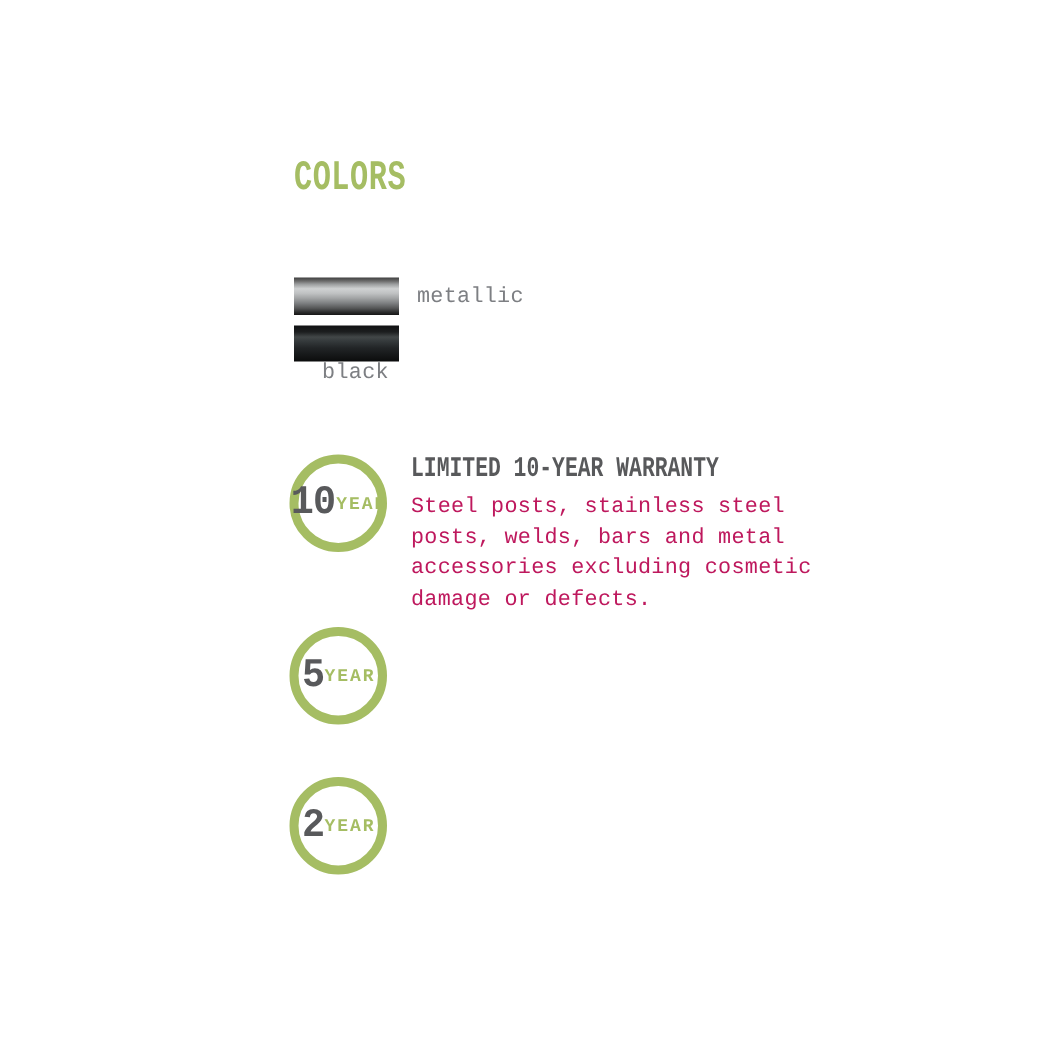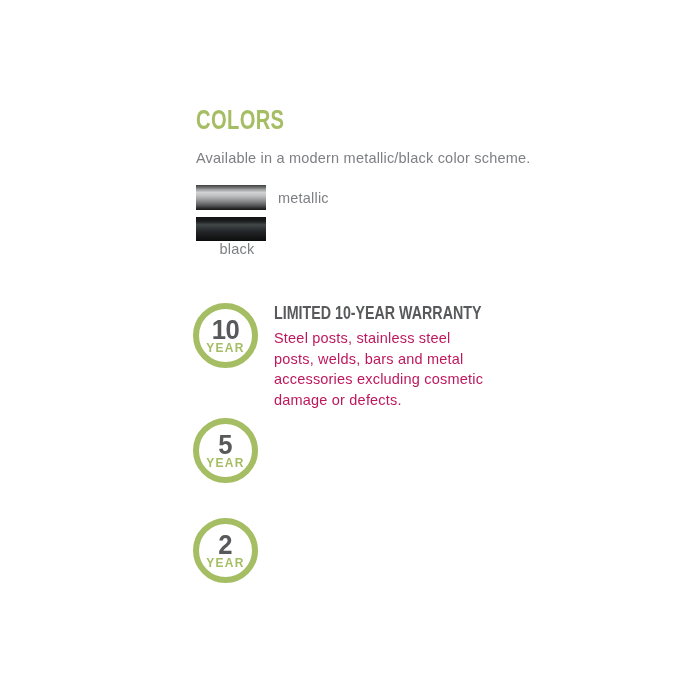--- a/index.html
+++ b/index.html
@@ -3,21 +3,21 @@
 <meta charset="utf-8">
 <style>
   * { margin: 0; padding: 0; box-sizing: border-box; }
   html, body { background: #ffffff; }
   .page {
     position: relative;
     width: 700px;
     height: 700px;
     background: #ffffff;
     overflow: hidden;
-    font-family: Liberation Sans, sans-serif;
+    font-family: Liberation Mono, monospace;
   }
   .cond {
     display: inline-block;
     transform: scaleX(0.72);
     transform-origin: 0 50%;
     white-space: nowrap;
     font-weight: bold;
   }
   .colors-title {
     position: absolute;
@@ -77,21 +77,21 @@
   .warranty-row.w10 { top: 303px; }
   .warranty-row.w5  { top: 418px; }
   .warranty-row.w2  { top: 518px; }
   .badge {
     flex: 0 0 65px;
     width: 65px;
     height: 65px;
     border: 6px solid #a5bd63;
     border-radius: 50%;
     display: flex;
-    flex-direction: column;
+    flex-direction: row;
     align-items: center;
     justify-content: center;
   }
   .badge-number {
     font-weight: bold;
     font-size: 27px;
     line-height: 24px;
     color: #58595b;
     letter-spacing: -0.5px;
     transform: scaleX(0.95);
@@ -124,21 +124,20 @@
     white-space: pre-line;
   }
 </style>
 </head>
 <body>
 
 <div class="page">
 
   <h2 class="colors-title"><span class="cond">COLORS</span></h2>
 
-  <p class="colors-desc">Available in a modern metallic/black color scheme.</p>
 
   <div class="swatch-row metallic">
     <div class="swatch metallic-fill"></div>
     <span class="swatch-label">metallic</span>
   </div>
 
   <div class="swatch-row black">
     <div class="swatch black-fill"></div>
     <span class="swatch-label">black</span>
   </div>

